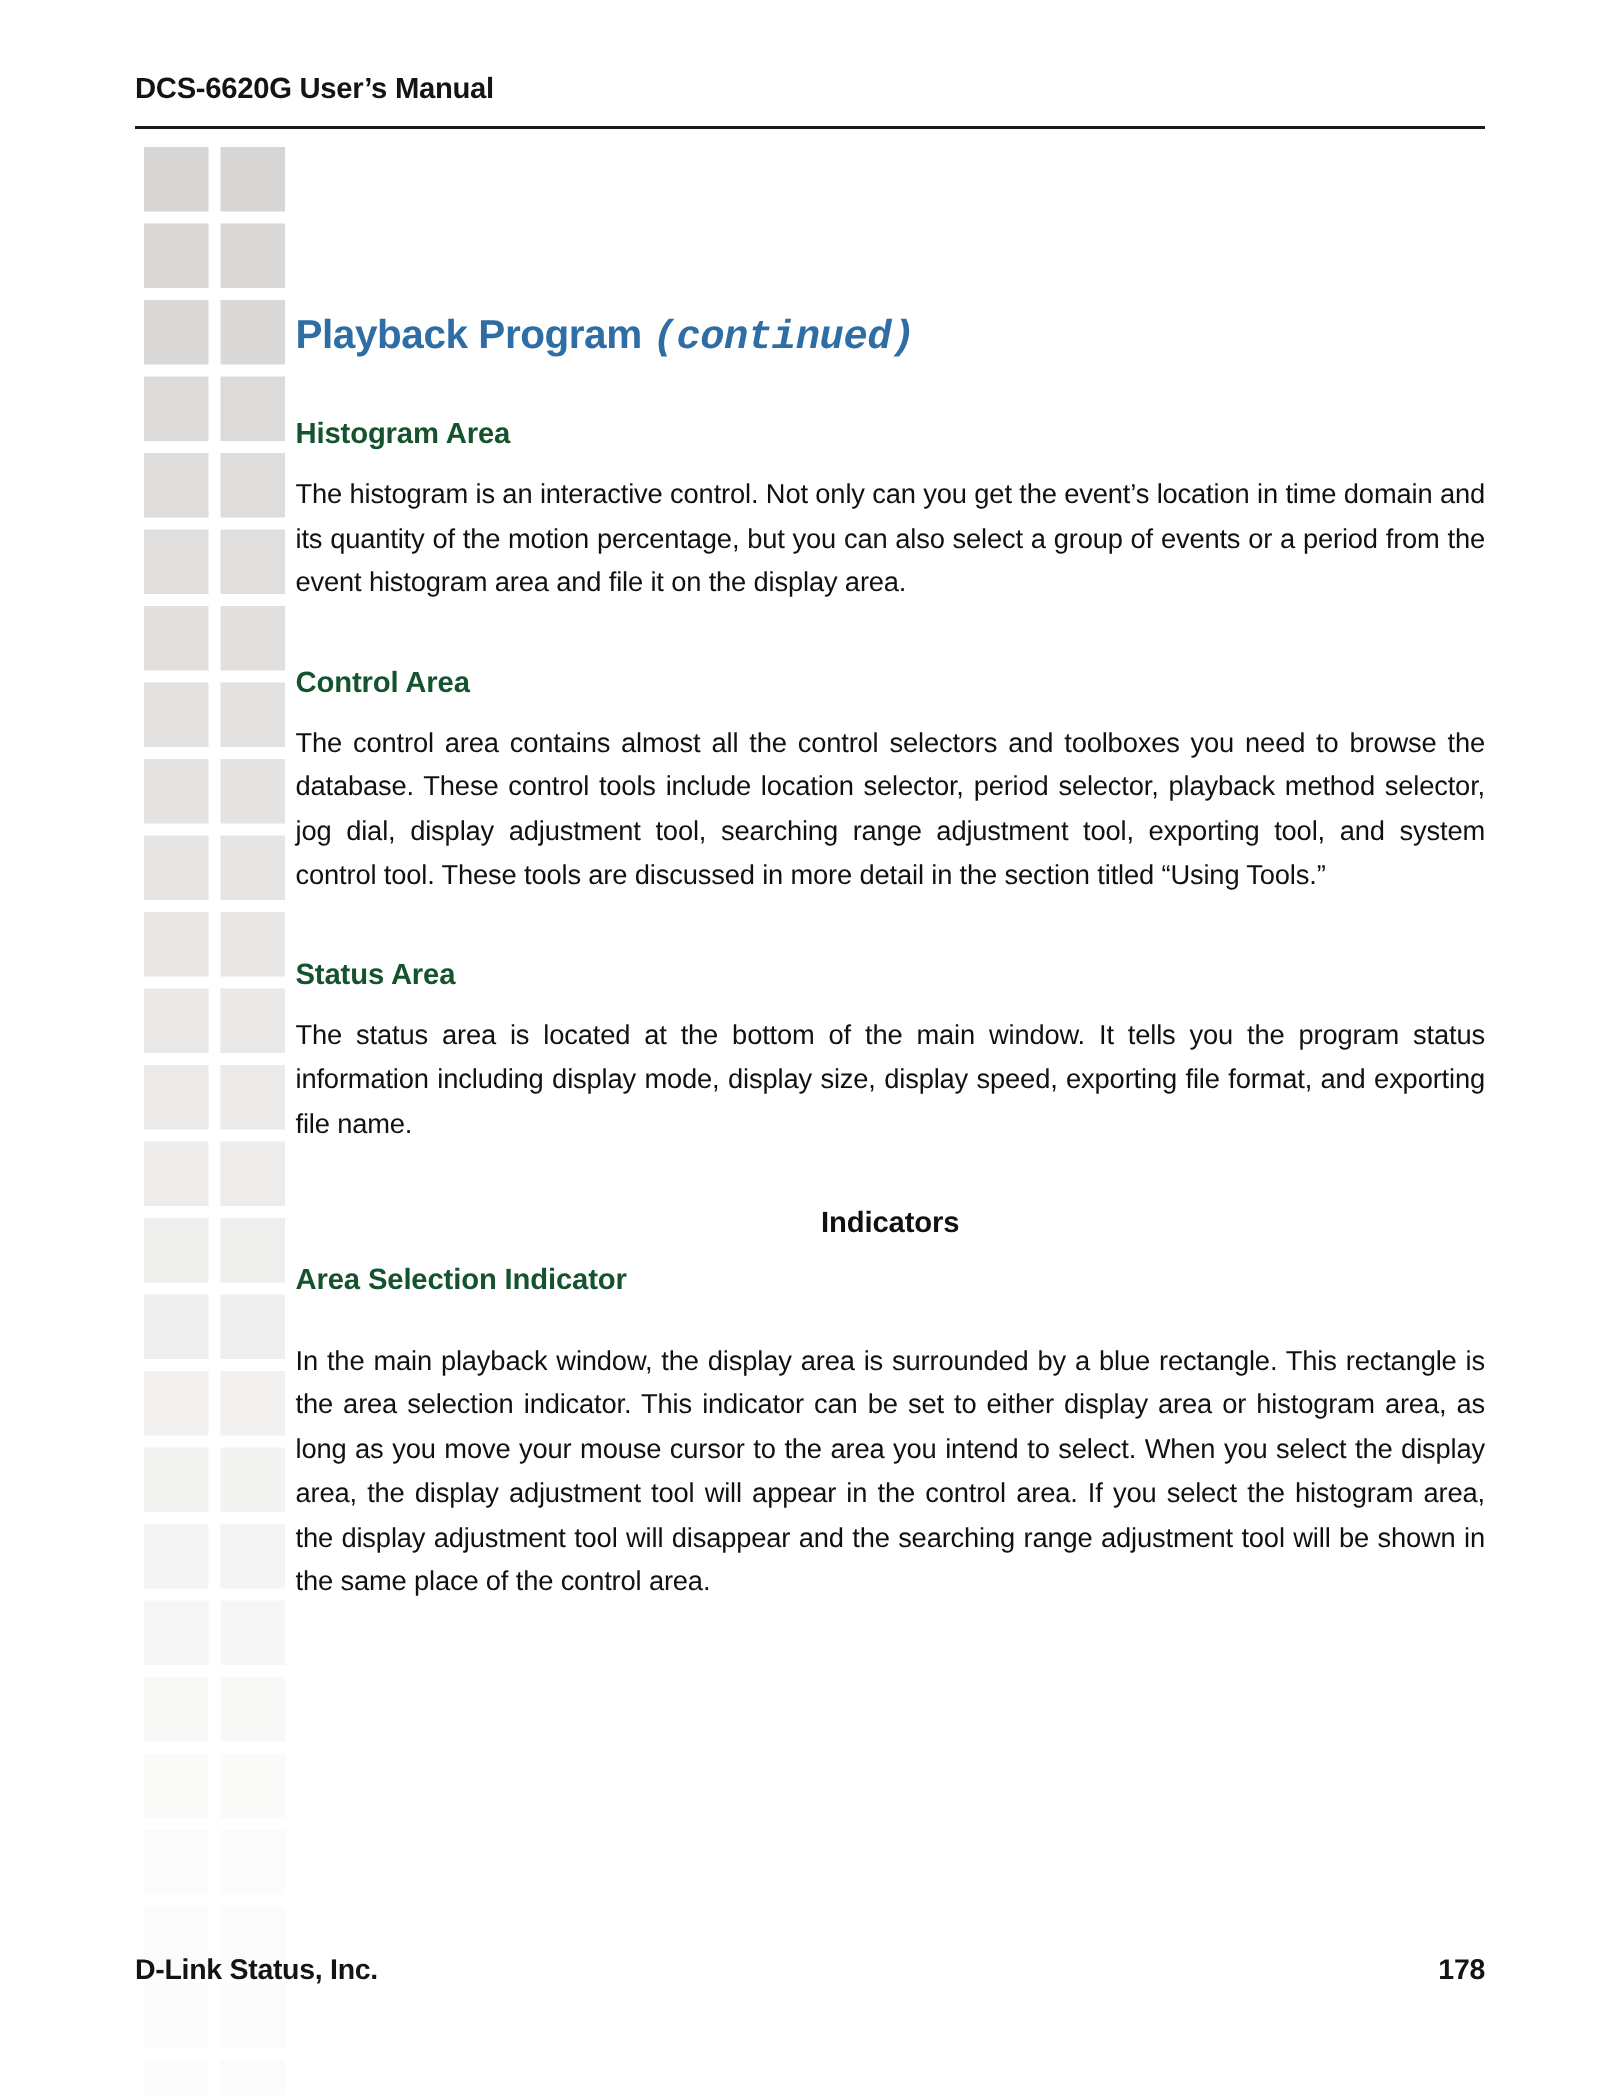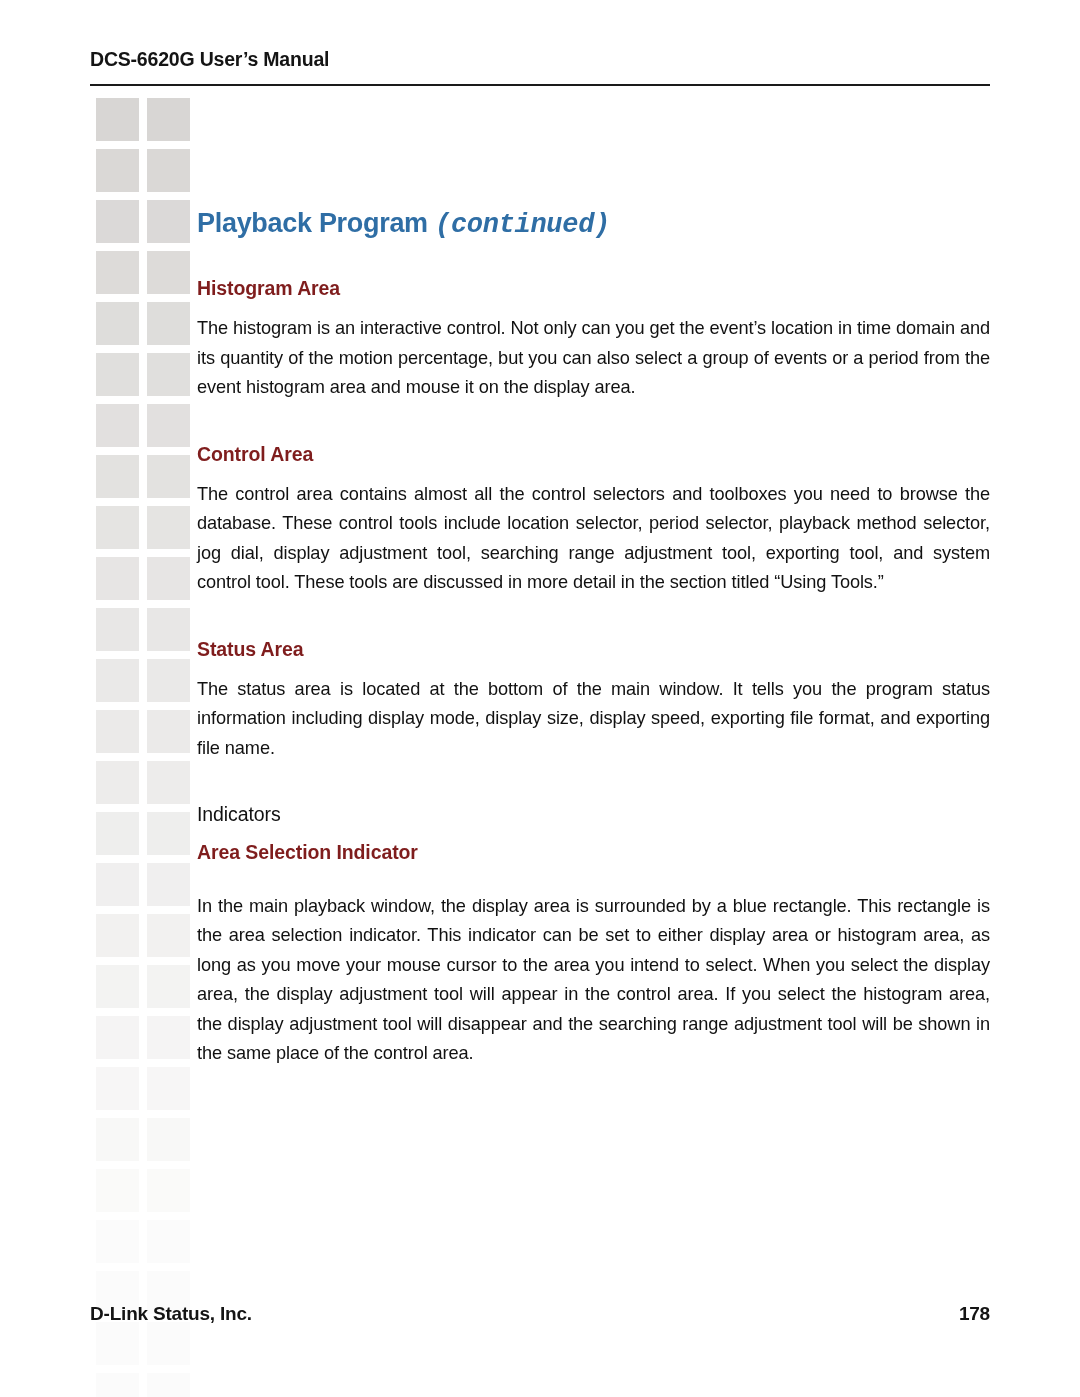--- a/index.html
+++ b/index.html
@@ -86,31 +86,32 @@
   h1.doc-title .cont {
     font-style: italic;
     font-weight: bold;
     font-family: Liberation Mono, monospace;
   }
 
   h2.sec-blue {
     margin: 0 0 14px 0;
     font-size: 19.5px;
     font-weight: bold;
-    color: #7f1d1d;
+    color: #14532d;
     letter-spacing: -0.1px;
     line-height: 1.2;
   }
   h2.sec-black {
     margin: 0 0 14px 0;
     font-size: 19.5px;
-    font-weight: normal;
+    font-weight: bold;
     color: #111111;
     letter-spacing: -0.1px;
     line-height: 1.2;
+    text-align: center;
   }
 
   p.body {
     margin: 0;
     font-size: 18.2px;
     line-height: 29.4px;
     text-align: justify;
     color: #111111;
     letter-spacing: -0.1px;
     hyphens: none;
@@ -206,21 +207,21 @@
   <div class="header">
     <div class="header-left">DCS-6620G User’s Manual</div>
   </div>
   <div class="header-rule"></div>
 
   <div class="content">
 
     <h1 class="doc-title"><span>Playback Program </span><span class="cont">(continued)</span></h1>
 
     <h2 class="sec-blue">Histogram Area</h2>
-    <p class="body">The histogram is an interactive control. Not only can you get the event’s location in time domain and its quantity of the motion percentage, but you can also select a group of events or a period from the event histogram area and mouse it on the display area.</p>
+    <p class="body">The histogram is an interactive control. Not only can you get the event’s location in time domain and its quantity of the motion percentage, but you can also select a group of events or a period from the event histogram area and file it on the display area.</p>
 
     <div class="sec-gap"></div>
 
     <h2 class="sec-blue">Control Area</h2>
     <p class="body">The control area contains almost all the control selectors and toolboxes you need to browse the database. These control tools include location selector, period selector, playback method selector, jog dial, display adjustment tool, searching range adjustment tool, exporting tool, and system control tool. These tools are discussed in more detail in the section titled “Using Tools.”</p>
 
     <div class="sec-gap"></div>
 
     <h2 class="sec-blue">Status Area</h2>
     <p class="body">The status area is located at the bottom of the main window. It tells you the program status information including display mode, display size, display speed, exporting file format, and exporting file name.</p>

